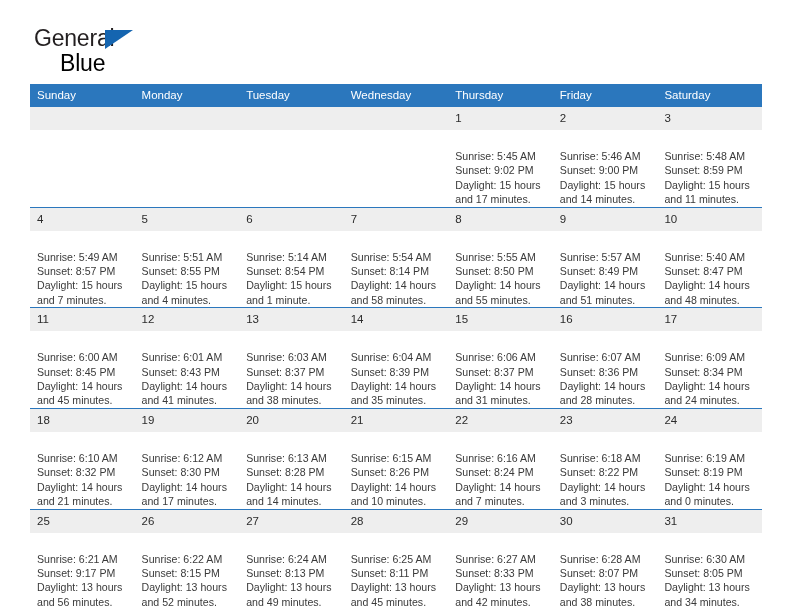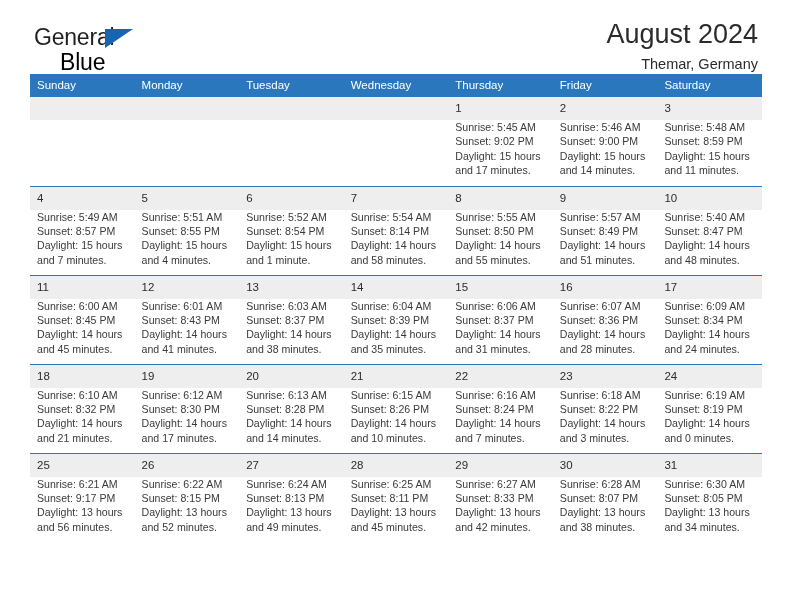--- a/index.html
+++ b/index.html
@@ -19,24 +19,24 @@
     position: relative;
     width: 792px;
     height: 612px;
     box-sizing: border-box;
     padding: 0 30px;
   }
 
   
   .masthead {
     display: flex;
-    align-items: flex-end;
+    align-items: flex-start;
     justify-content: space-between;
     padding-top: 26px;
-    height: 74px;
+    height: 84px;
     box-sizing: border-box;
     gap: 16px;
   }
   .brand {
     position: relative;
     width: 130px;
     padding-left: 4px;
   }
   .brand-row1 {
     position: relative;
@@ -119,21 +119,21 @@
     line-height: 14px;
     color: #2b2b2b;
     padding: 4px 0 5px 7px;
     height: 23px;
     box-sizing: border-box;
   }
   .cell-empty .daynum {
     background: #eeeeee;
   }
   .details {
-    padding: 0 6px 0 7px;
+    padding: 19px 6px 0 7px;
     font-size: 10.6px;
     line-height: 14.4px;
     color: #3a3a3a;
   }
   .details div {
     white-space: nowrap;
   }
 </style>
 </head>
 <body>
@@ -142,24 +142,20 @@
 
   <div class="masthead">
     <div class="brand">
       <div class="brand-row1">
         <span>General</span>
         <span class="brand-tri"></span>
       </div>
       <div class="brand-row2">Blue</div>
     </div>
 
-    <div class="titles">
-      <h1 class="cal-title">August 2024</h1>
-      <p class="cal-subtitle">Themar, Germany</p>
-    </div>
   </div>
 
   <table class="calendar">
     <thead>
       <tr>
         <th>Sunday</th>
         <th>Monday</th>
         <th>Tuesday</th>
         <th>Wednesday</th>
         <th>Thursday</th>
@@ -245,21 +241,21 @@
               <div>Sunset: 8:55 PM</div>
               <div>Daylight: 15 hours</div>
               <div>and 4 minutes.</div>
             </div>
           </div>
         </td>
         <td>
           <div class="cell-inner">
             <div class="daynum">6</div>
             <div class="details">
-              <div>Sunrise: 5:52 AM</div>
+              <div>Sunrise: 5:14 AM</div>
               <div>Sunset: 8:54 PM</div>
               <div>Daylight: 15 hours</div>
               <div>and 1 minute.</div>
             </div>
           </div>
         </td>
         <td>
           <div class="cell-inner">
             <div class="daynum">7</div>
             <div class="details">

